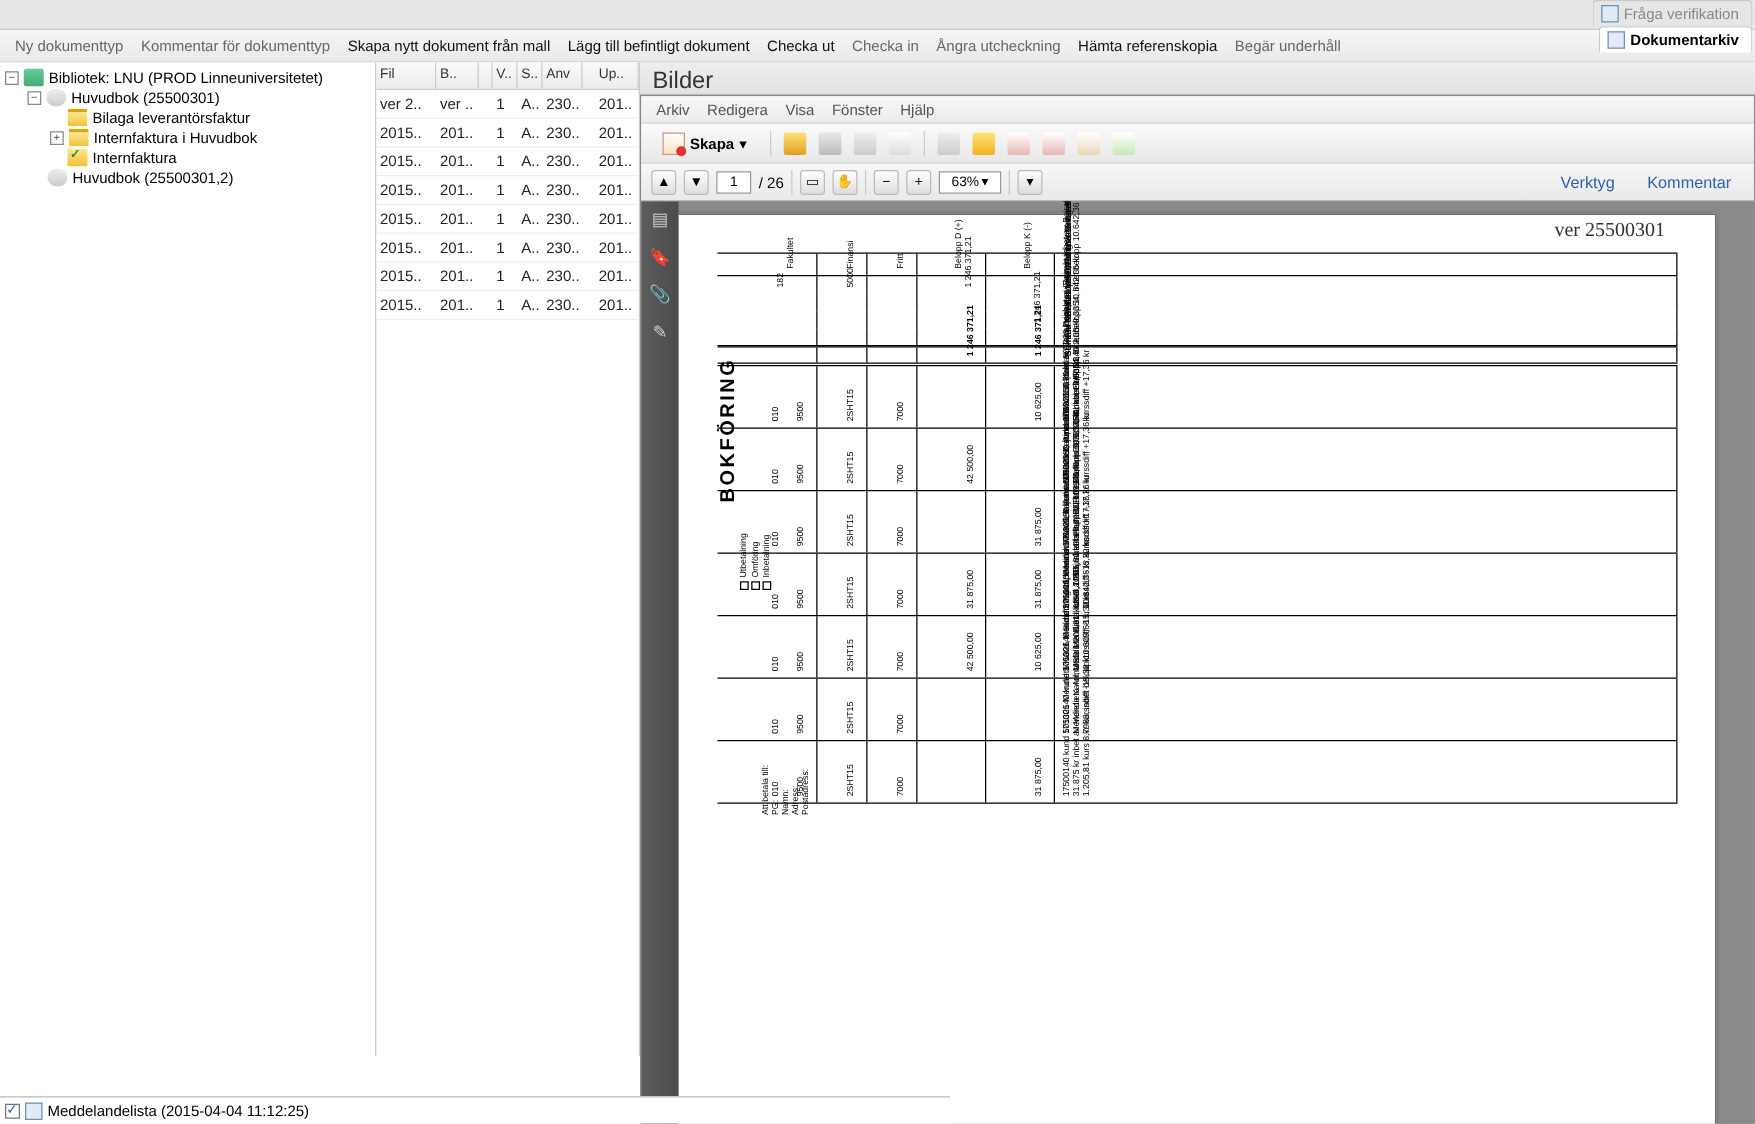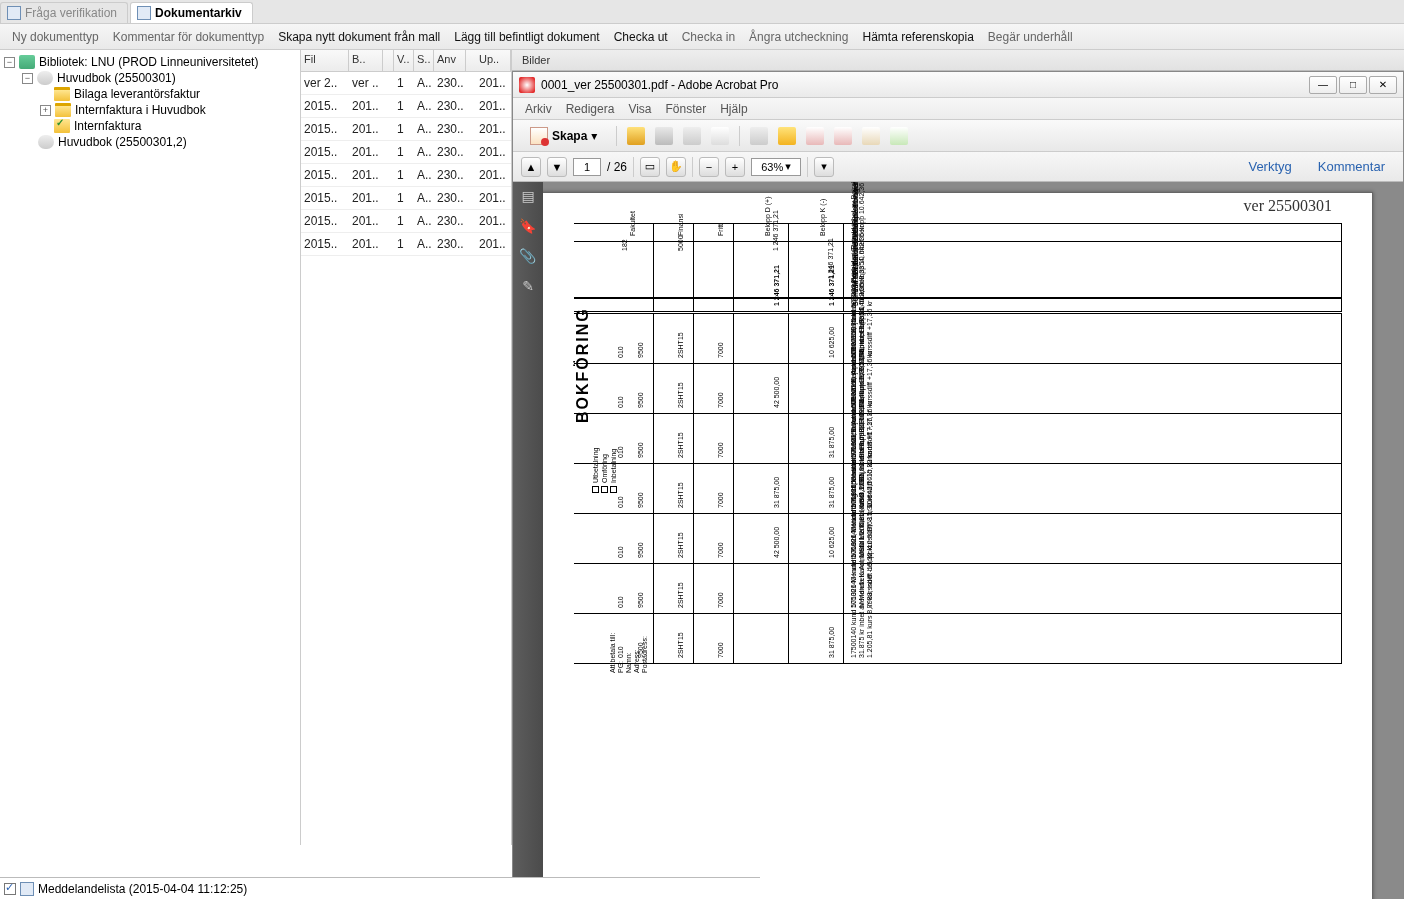--- a/index.html
+++ b/index.html
@@ -1,19 +1,19 @@
 <!DOCTYPE html>
 <html><head>
 <meta charset="utf-8">
 <style>
 * { box-sizing: border-box; margin: 0; padding: 0; }
 body { font-family: "Segoe UI", Tahoma, sans-serif; font-size: 12px; background: #fff; overflow: hidden; width: 1404px; height: 899px; position: relative; }
 
 
-.tabrow { display:flex; background:#e6e6e6; border-bottom:1px solid #ccc; height:24px; align-items:flex-end;}
+.tabrow { display:flex; background:#e6e6e6; border-bottom:1px solid #ccc; height:24px; align-items:flex-end;flex-direction:column;}
 .tab { padding:3px 10px 3px 6px; background:#e6e6e6; border:1px solid #ccc; border-bottom:none; margin-right:2px; display:flex; align-items:center; gap:4px; border-radius:3px 3px 0 0; color:#888;}
 .tab.active { background:#fff; color:#000; font-weight:bold;justify-content:flex-end;}
 .tab .ico { width:14px; height:14px; background:#e1eaf6; border:1px solid #6e8fb5; display:inline-block;}
 .tab.active .ico { background:#e1eaf6;}
 
 
 .toolbar { display:flex; background:linear-gradient(#f6f6f6,#e9e9e9); border-bottom:1px solid #ccc; height:26px; align-items:center; padding:0 6px; gap:2px;}
 .toolbar .btn { padding:3px 6px; color:#666; cursor:default; white-space:nowrap;}
 .toolbar .btn.dark { color:#111;}
 
@@ -35,21 +35,21 @@
 .inbet-ico:after{content:"✓"; position:absolute; left:2px; top:-2px; font-size:10px; color:#2a8f2f; font-weight:bold;}
 
 
 .tblhead { display:flex; height:22px; background:linear-gradient(#f9f9f9,#ececec); border-bottom:1px solid #ccc;}
 .tblhead div { border-right:1px solid #ccc; padding:3px 3px; font-size:11px; color:#333; overflow:hidden; white-space:nowrap;}
 .rows .r { display:flex; border-bottom:1px solid #eee; padding:4px 0; font-size:12px; color:#222;}
 .rows .r div { padding:0 3px; overflow:hidden; white-space:nowrap;}
 .w1{width:48px;} .w2{width:34px;} .w3{width:11px;} .w4{width:20px;} .w5{width:20px;} .w6{width:32px;} .w7{width:35px;margin-left:10px;}
 
 
-.bilder { height:26px; background:linear-gradient(#eee,#e2e2e2); border-bottom:1px solid #bbb; padding:4px 10px; font-size:11px; color:#333;}
+.bilder { height:26px; background:linear-gradient(#eee,#e2e2e2); border-bottom:1px solid #bbb; padding:4px 10px; font-size:19px; color:#333;}
 .acrobat { flex:1; border:1px solid #888; margin:0; display:flex; flex-direction:column; background:#f2f2f2;}
 .acro-title { height:26px; background:linear-gradient(#fbfbfb,#eaeaea); display:flex; align-items:center; padding:0 6px; border-bottom:1px solid #ccc; justify-content:space-between;}
 .acro-title .l { display:flex; align-items:center; gap:6px;}
 .pdf-ico { width:16px; height:16px; background:radial-gradient(#fff,#d00); border-radius:2px;}
 .winbtns { display:flex; gap:2px;}
 .winbtns span{ width:28px; height:18px; border:1px solid #aaa; background:linear-gradient(#fff,#eee); display:flex; align-items:center; justify-content:center; font-size:10px; border-radius:2px;}
 .acro-menu { height:22px; background:linear-gradient(#f7f7f7,#ececec); display:flex; gap:14px; padding:3px 12px; border-bottom:1px solid #ccc; color:#555;align-items:center;}
 .acro-tb1 { height:32px; background:linear-gradient(#fafafa,#e8e8e8); border-bottom:1px solid #ccc; display:flex; align-items:center; padding:0 8px; gap:10px;}
 .acro-tb1 .skapa { display:flex; align-items:center; gap:4px; padding:3px 8px; border:1px solid transparent;}
 .skapa-ico{width:18px;height:18px;background:linear-gradient(#fff,#fbe2c2);border:1px solid #c98;position:relative;}
@@ -230,31 +230,20 @@
           <div class="w5">A..</div>
           <div class="w6">230..</div>
           <div class="w7">201..</div>
         </div>
       </div>
   </div>
 
   <div class="col3">
     <div class="bilder">Bilder</div>
     <div class="acrobat">
-      <div class="acro-title">
-        <div class="l">
-            <span class="pdf-ico"></span>
-            <span>0001_ver 25500301.pdf - Adobe Acrobat Pro</span>
-          </div>
-        <div class="winbtns">
-          <span>—</span>
-          <span>□</span>
-          <span>✕</span>
-        </div>
-      </div>
       <div class="acro-menu">
         <span>Arkiv</span>
         <span>Redigera</span>
         <span>Visa</span>
         <span>Fönster</span>
         <span>Hjälp</span>
       </div>
       <div class="acro-tb1">
         <div class="skapa">
             <span class="skapa-ico"></span>

